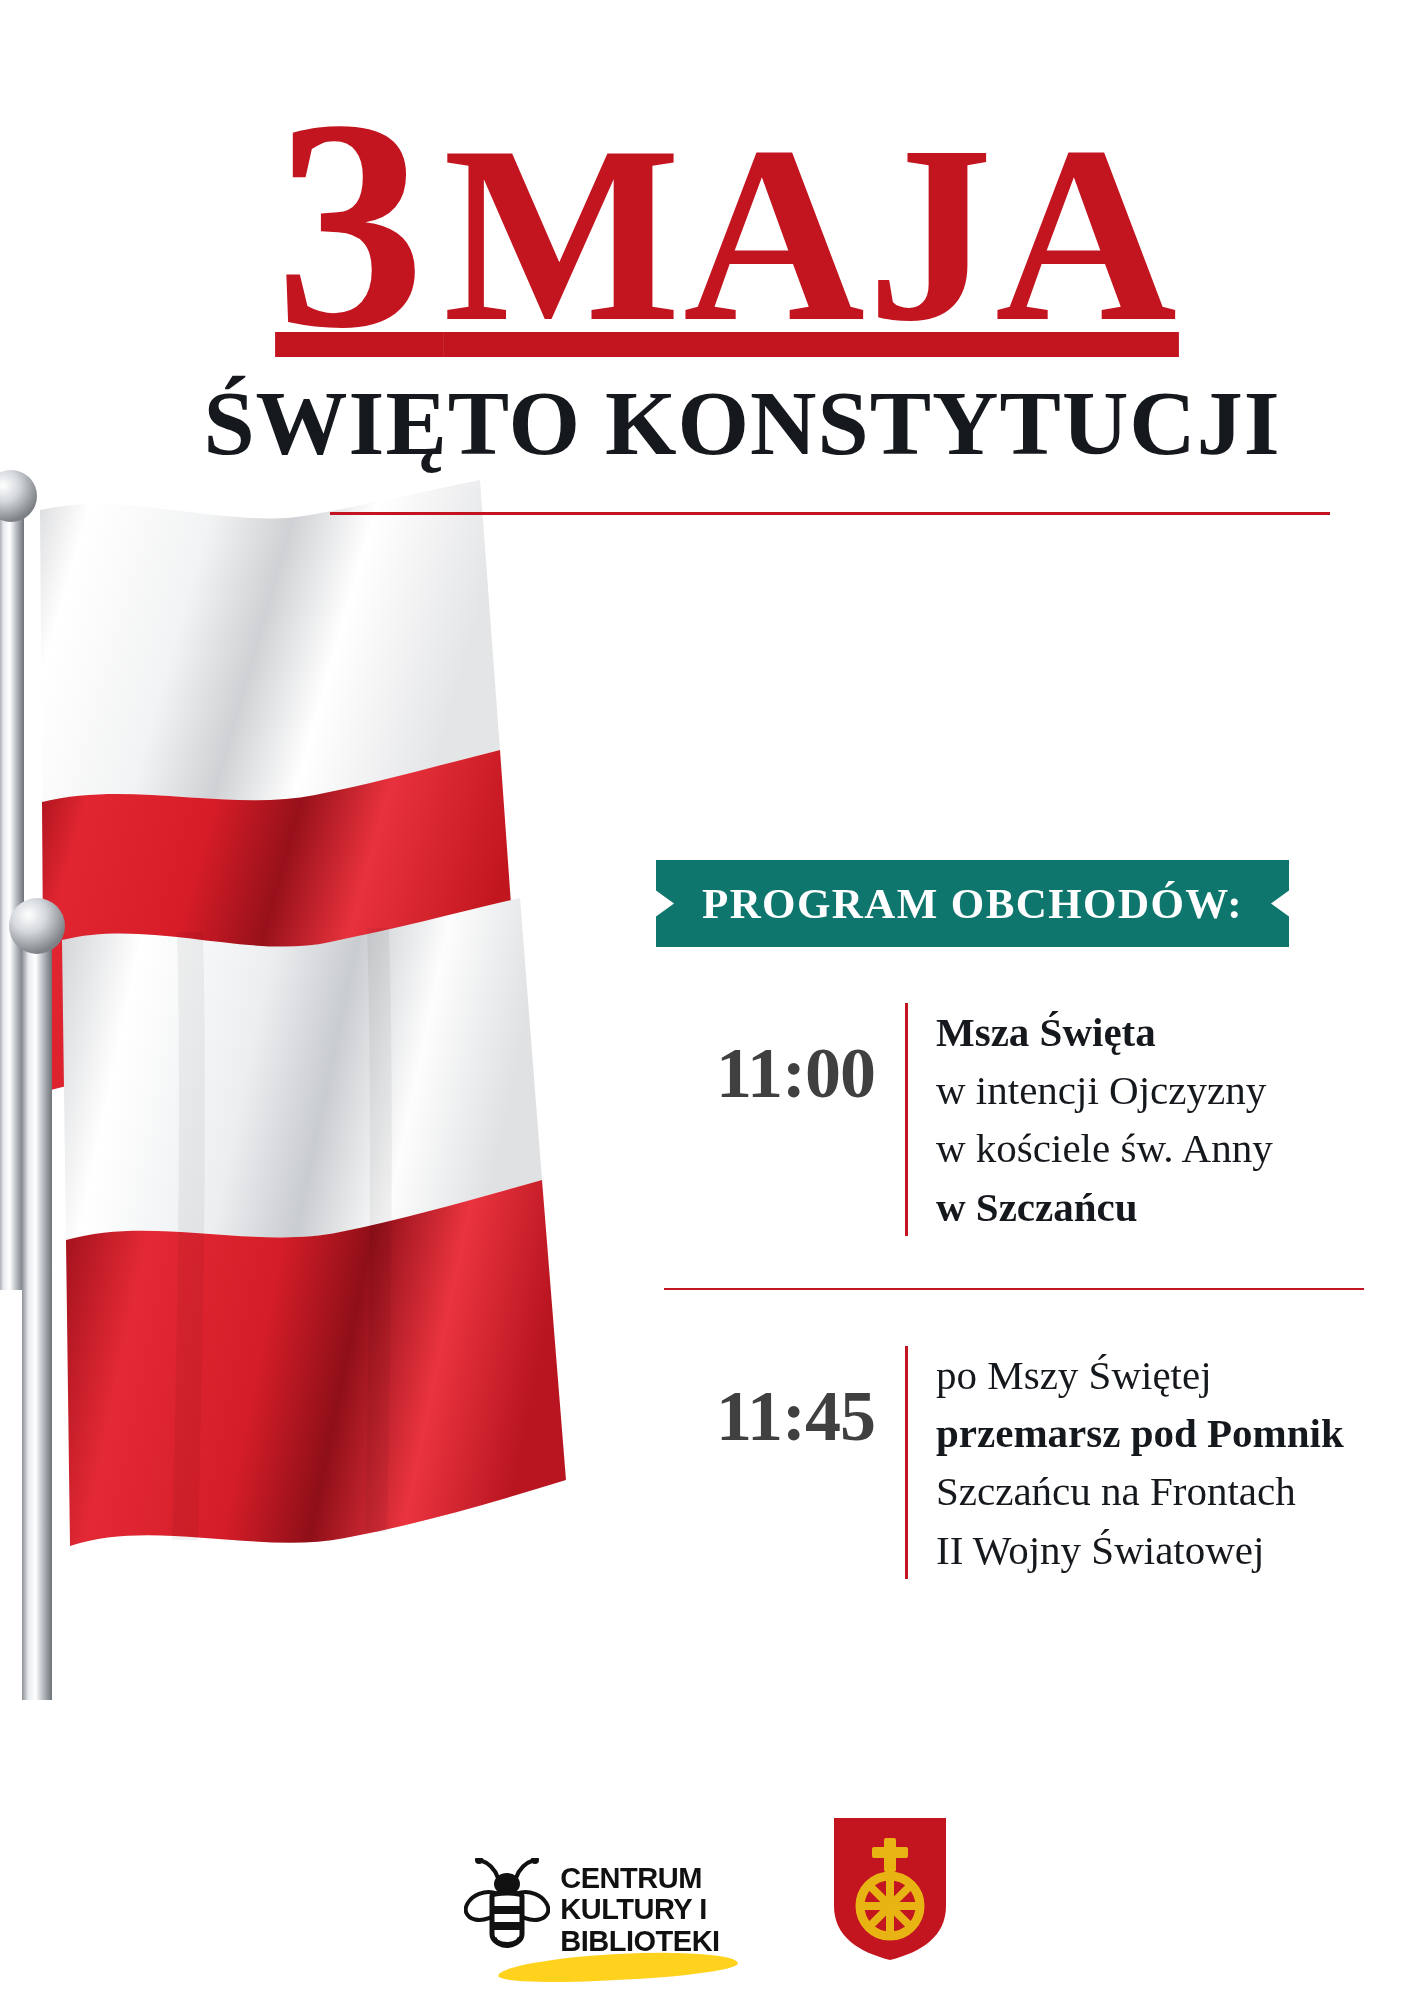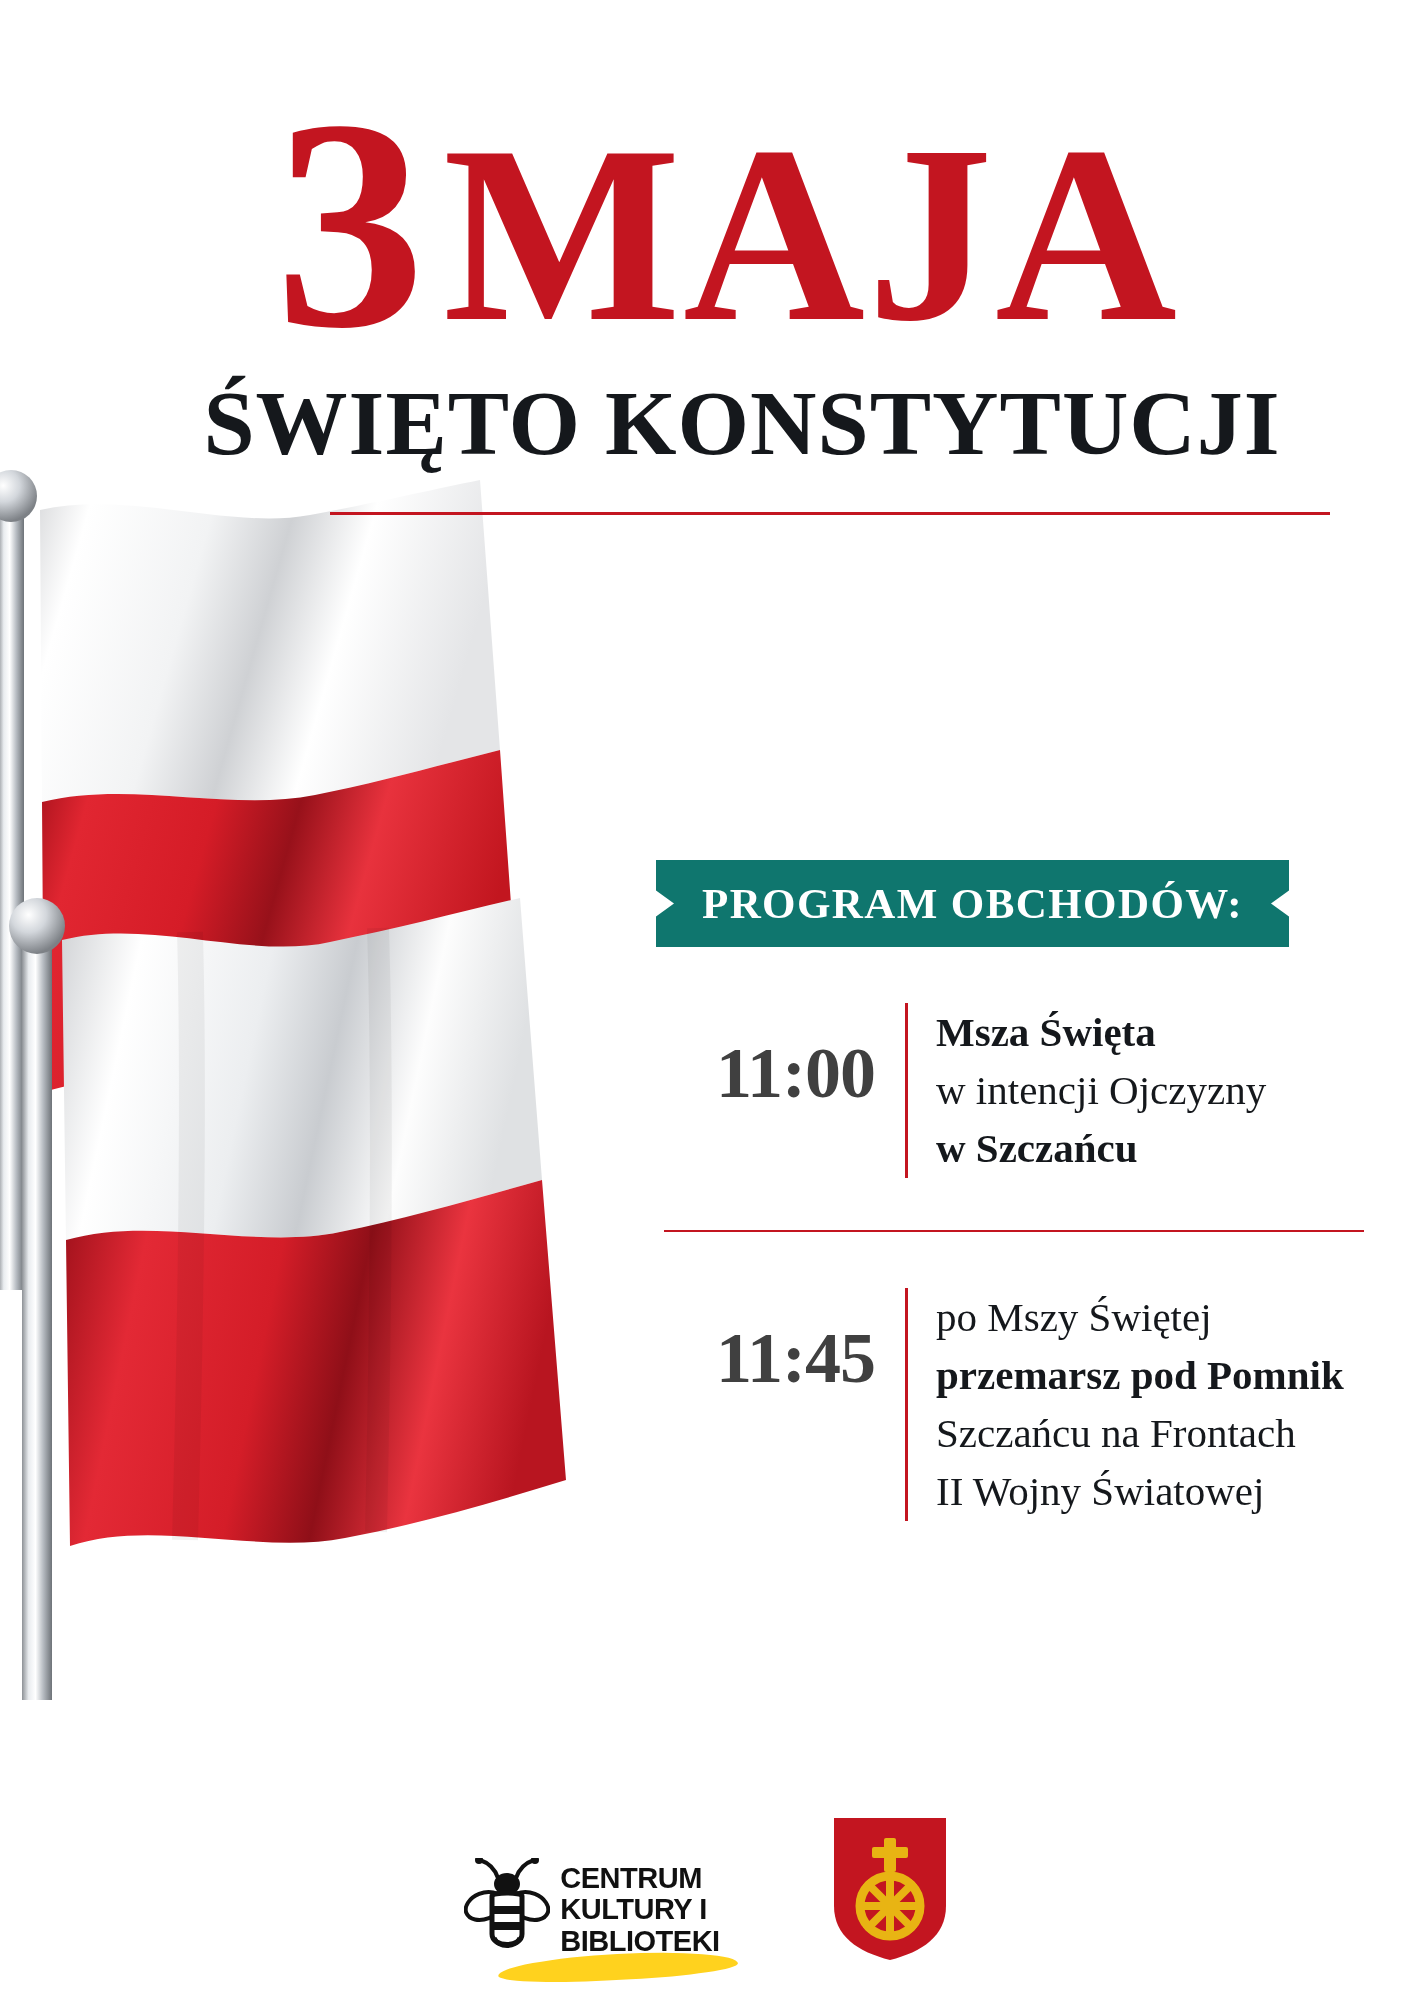--- a/index.html
+++ b/index.html
@@ -27,20 +27,21 @@
   }
   .title-main {
     font-family: "Liberation Serif", serif;
     font-weight: bold;
     font-size: 252px;
     line-height: 0.92;
     color: #c31520;
     letter-spacing: 2px;
     margin: 0;
     padding-left: 40px;
+    text-decoration: underline;
   }
   .title-main .big3 {
     font-size: 300px;
     vertical-align: -6px;
     letter-spacing: 18px;
   }
   .title-sub {
     font-family: "Liberation Serif", serif;
     font-weight: bold;
     font-size: 92px;
@@ -256,20 +257,21 @@
 <div class="program">
   <div class="program-banner">PROGRAM OBCHODÓW:</div>
 
   
   <div class="sched-item">
     <div class="sched-time">11:00</div>
     <div class="sched-bar"></div>
     <div class="sched-lines">
       <div class="b">Msza Święta</div>
       <div>w intencji Ojczyzny</div>
+      <div>w kościele św. Anny</div>
       <div class="b">w Szczańcu</div>
     </div>
   </div>
 
   <div class="sched-divider"></div>
 
   
   <div class="sched-item">
     <div class="sched-time">11:45</div>
     <div class="sched-bar"></div>

